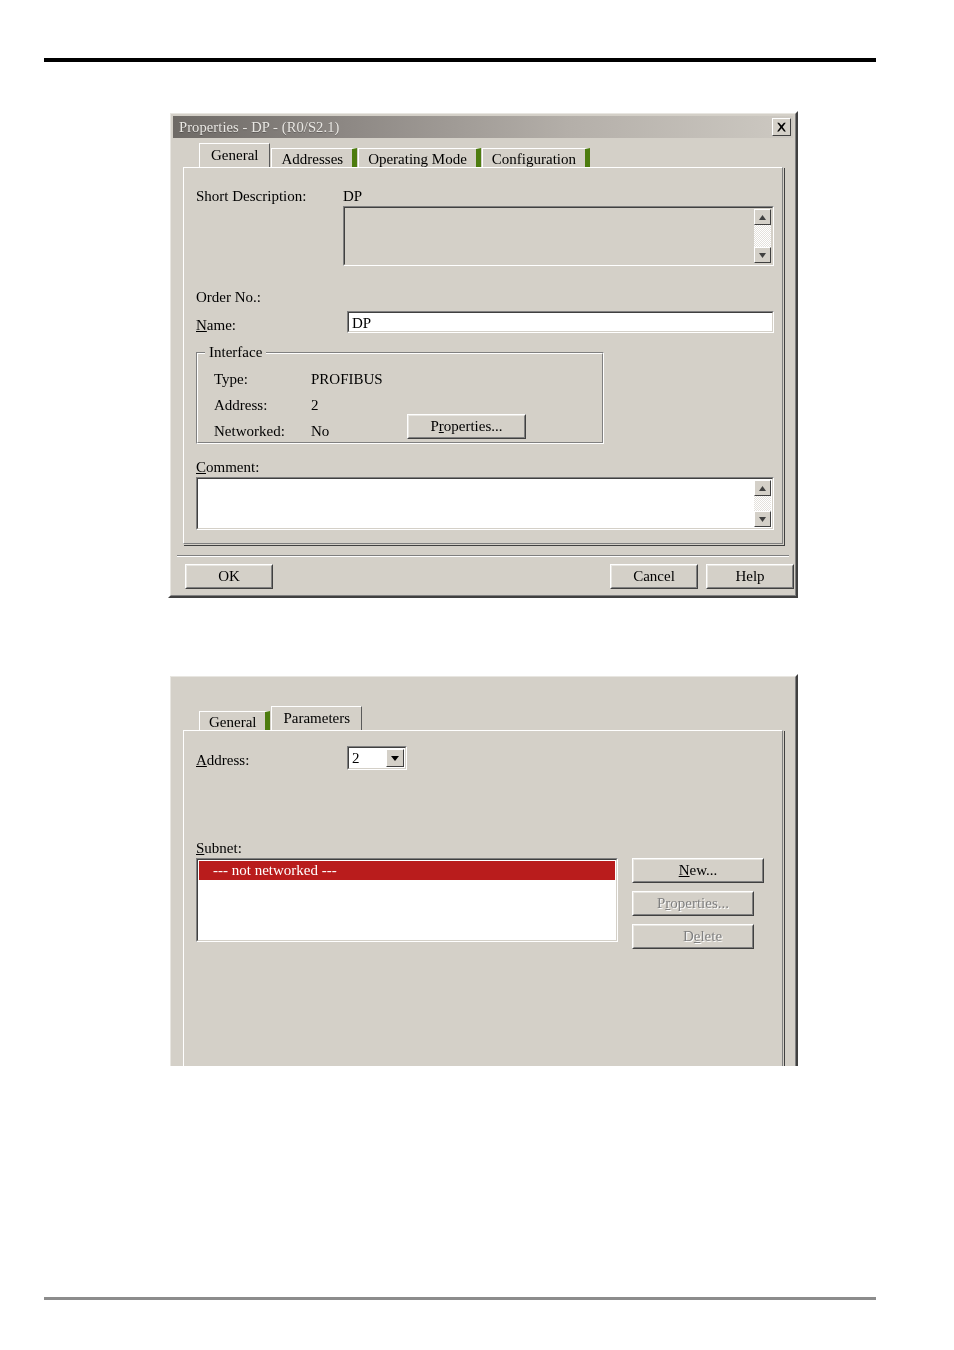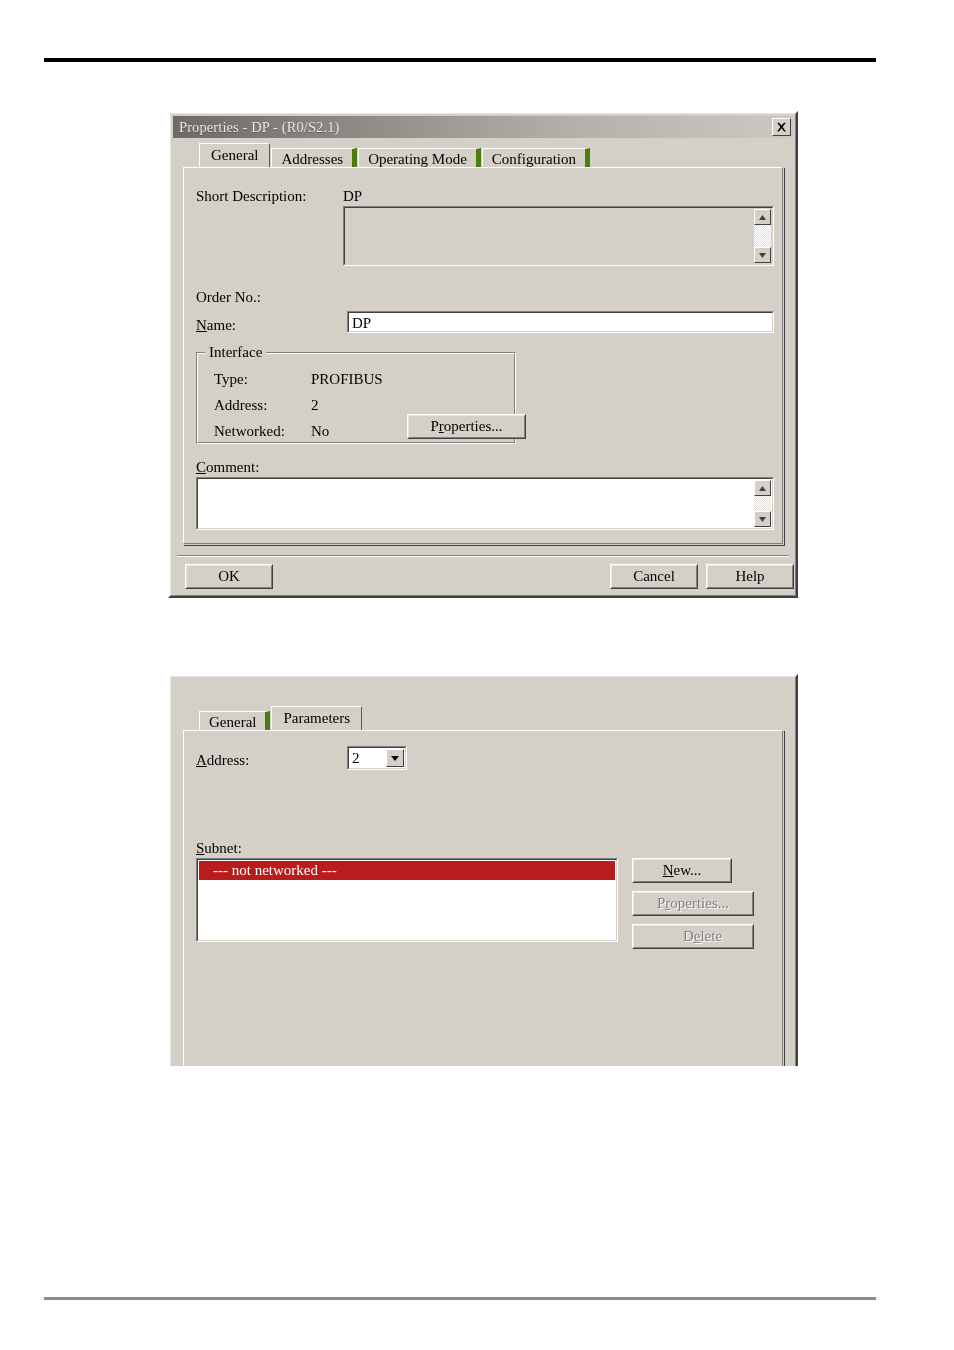--- a/index.html
+++ b/index.html
@@ -402,21 +402,21 @@
 
   <div class="lbl" style="left:26px; top:176px;">Order No.:</div>
   <div class="val" style="left:173px; top:176px;"></div>
 
   <div class="lbl" style="left:26px; top:204px;"><u>N</u><span>ame:</span></div>
   <div class="sunken" style="left:177px; top:198px; width:427px; height:22px;">
     <div class="sunken-in"></div>
     <div class="field-text">DP</div>
   </div>
 
-  <div class="groupbox" style="left:26px; top:239px; width:320px; height:92px;">
+  <div class="groupbox" style="left:26px; top:239px; width:408px; height:92px;">
     <div class="groupbox-in"></div>
     <div class="groupbox-title">Interface</div>
   </div>
   <div class="lbl" style="left:44px; top:258px;">Type:</div>
   <div class="val" style="left:141px; top:258px;">PROFIBUS</div>
   <div class="lbl" style="left:44px; top:284px;">Address:</div>
   <div class="val" style="left:141px; top:284px;">2</div>
   <div class="lbl" style="left:44px; top:310px;">Networked:</div>
   <div class="val" style="left:141px; top:310px;">No</div>
 
@@ -484,21 +484,21 @@
 
   <div class="lbl" style="left:26px; top:164px;"><u>S</u><span>ubnet:</span></div>
 
   <div class="listbox" style="left:26px; top:182px; width:422px; height:84px;">
     <div class="sunken-in"></div>
     <div style="position:absolute; left:2px; top:2px; right:2px;">
       <div class="listbox-item selected">--- not networked ---</div>
     </div>
   </div>
 
-  <div class="btn" style="left:462px; top:182px; width:100px; height:25px;">
+  <div class="btn" style="left:462px; top:182px; width:132px; height:25px;">
     <div class="btn-in"></div>
     <span><u>N</u><span>ew...</span></span>
   </div>
   <div class="btn disabled" style="left:462px; top:215px; width:122px; height:25px;">
     <div class="btn-in"></div>
     <span><span>P</span><u>r</u><span>operties...</span></span>
   </div>
   <div class="btn disabled" style="left:462px; top:248px; width:122px; height:25px;padding-left:19px;">
     <div class="btn-in"></div>
     <span><span>D</span><u>e</u><span>lete</span></span>

